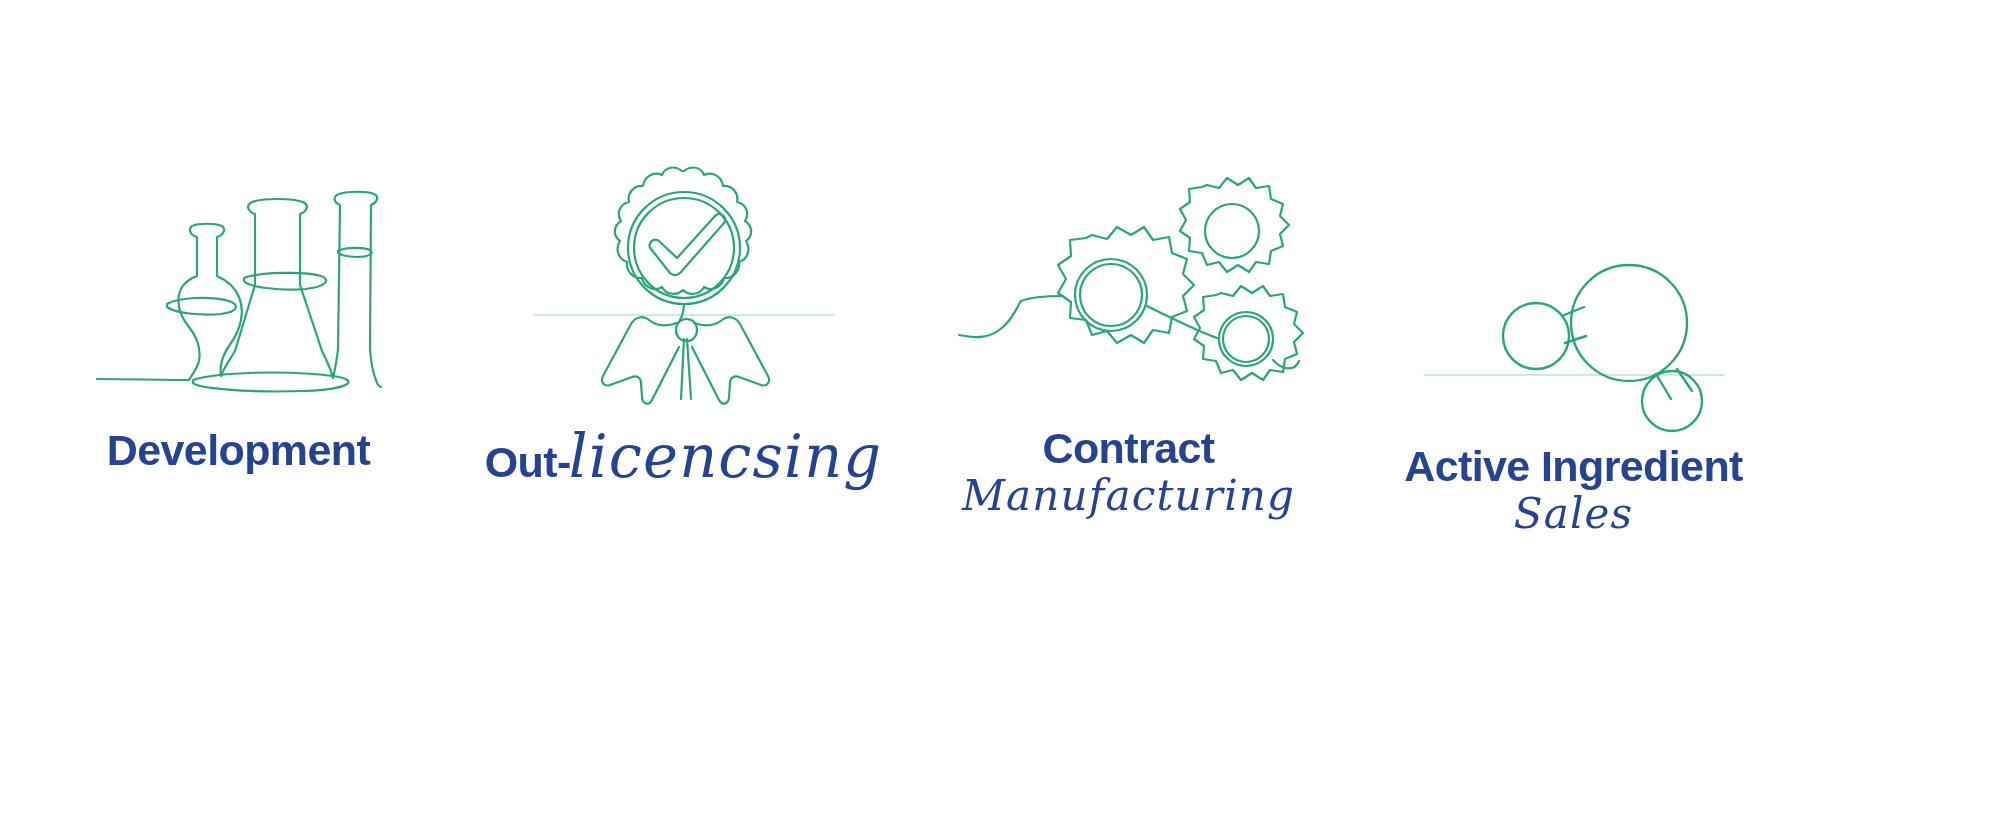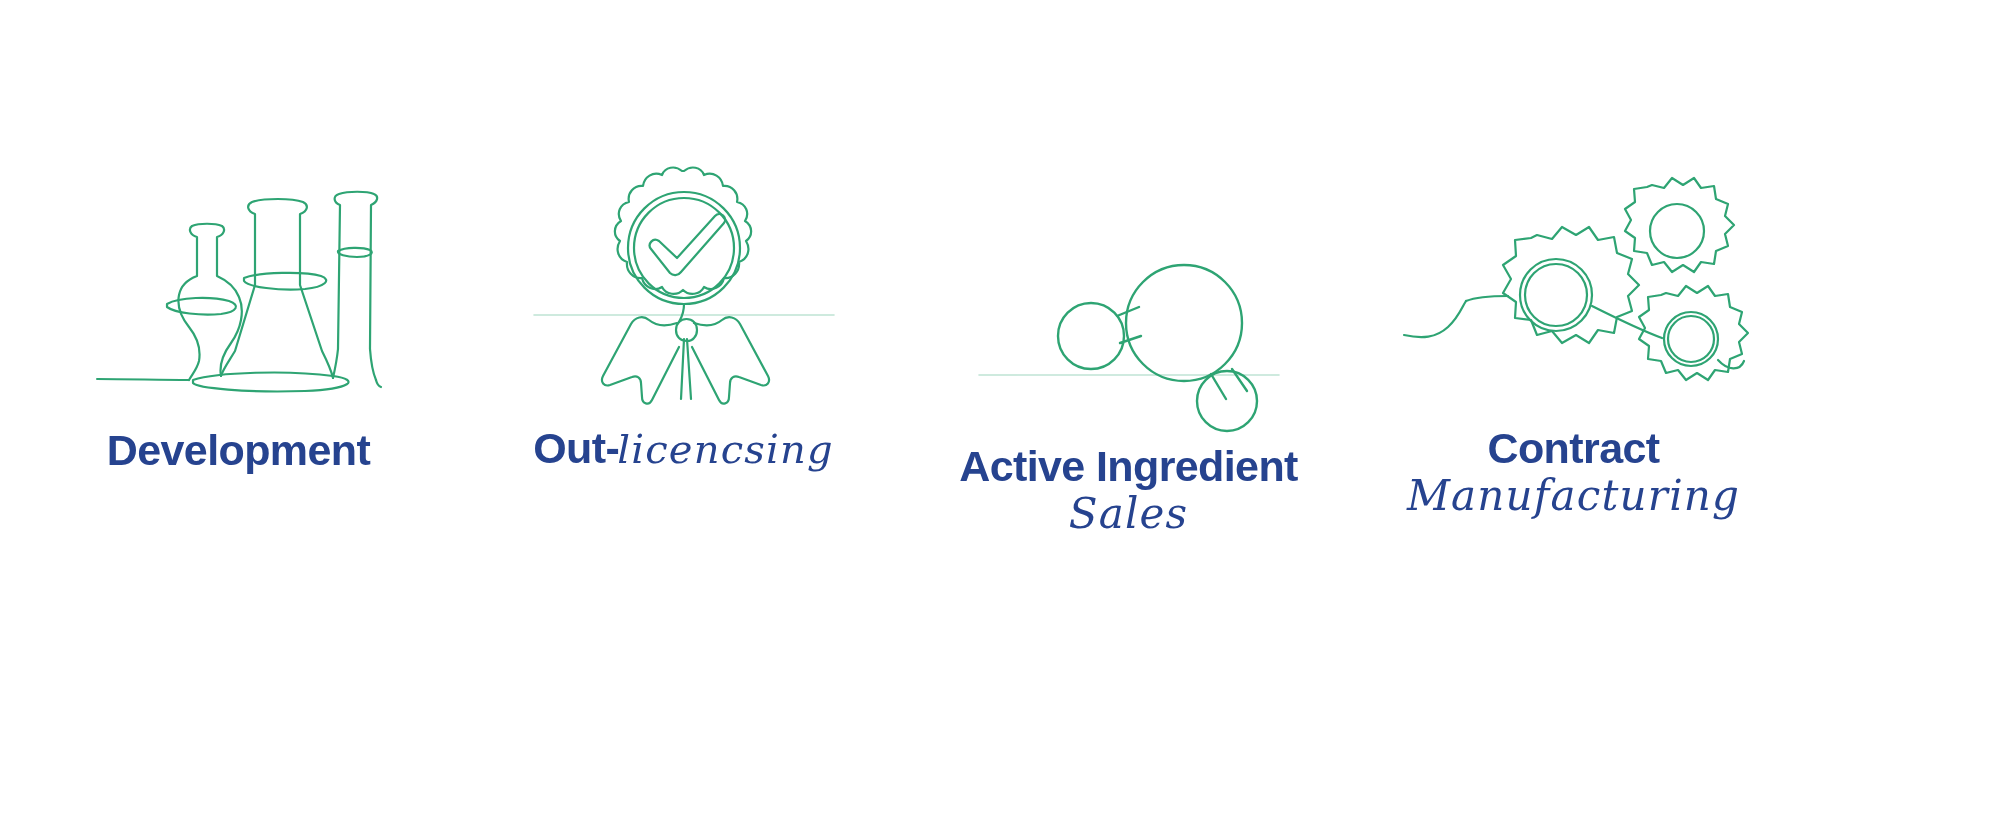--- a/index.html
+++ b/index.html
@@ -98,21 +98,21 @@
   .sub-line .t-script {
     font-size: 42px;
   }
 
   
   .title-inline .t-bold,
   .title-inline .t-script {
     vertical-align: baseline;
   }
   .title-inline .t-script {
-    font-size: 40px;
+    font-size: 59px;
     margin-left: -2px;
   }
 
   
   .card-1 .card-icon { margin-top: 168px; }
   .card-2 .card-icon { margin-top: 158px; }
   .card-3 .card-icon { margin-top: 188px; }
   .card-4 .card-icon { margin-top: 160px; }
 
   .card-1 .card-text { margin-top: 16px; }
@@ -226,49 +226,20 @@
           <path d="M150 186 l -3 60 M153 186 l 4 60"></path>
         </svg>
       </div>
       <div class="card-text">
         <span class="title-line title-inline">
           <span class="t-bold">Out-</span><span class="t-script">licencsing</span>
         </span>
       </div>
     </div>
 
-    <div class="card card-3">
-      <div class="card-icon">
-        <svg width="300" height="210" viewBox="0 0 300 210" fill="none" stroke="#2ea473" stroke-width="2.4" stroke-linecap="round" stroke-linejoin="round">
-
-          <path d="M0 152 L 300 152" stroke="#bfe3d4" stroke-width="1.6"></path>
-
-          <path d="M112 80
-                   a 33 33 0 1 0 0 66
-                   a 33 33 0 1 0 0 -66
-                   M 138 93 L 160 84
-                   M 141 120 L 162 113"></path>
-
-          <circle cx="205" cy="100" r="58"></circle>
-
-          <path d="M232 151 L 247 176 M 253 146 L 268 168"></path>
-
-          <circle cx="248" cy="178" r="30"></circle>
-        </svg>
-      </div>
-      <div class="card-text">
-        <span class="title-line">
-          <span class="t-bold">Active Ingredient</span>
-        </span>
-        <span class="sub-line">
-          <span class="t-script">Sales</span>
-        </span>
-      </div>
-    </div>
-
     <div class="card card-4">
       <div class="card-icon">
         <svg width="340" height="230" viewBox="0 0 340 230" fill="none" stroke="#2ea473" stroke-width="2.2" stroke-linecap="round" stroke-linejoin="round">
 
           <path d="M0 160 C 18 164, 32 163, 44 152 C 55 142, 58 132, 62 126"></path>
 
           <path d="M133 60
                    l 15 4 l 10 -12 l 14 8 l 13 -8 l 9 13 l 16 -3 l 3 16 l 15 6 l -4 15
                    l 11 11 l -11 11 l 4 15 l -15 6 l -3 16 l -16 -3 l -9 13 l -13 -8 l -14 8
                    l -10 -12 l -15 4 l -6 -15 l -16 -2 l 1 -16 l -13 -9 l 8 -14 l -8 -14
@@ -300,14 +271,43 @@
       <div class="card-text">
         <span class="title-line">
           <span class="t-bold">Contract</span>
         </span>
         <span class="sub-line">
           <span class="t-script">Manufacturing</span>
         </span>
       </div>
     </div>
 
+    <div class="card card-3">
+      <div class="card-icon">
+        <svg width="300" height="210" viewBox="0 0 300 210" fill="none" stroke="#2ea473" stroke-width="2.4" stroke-linecap="round" stroke-linejoin="round">
+
+          <path d="M0 152 L 300 152" stroke="#bfe3d4" stroke-width="1.6"></path>
+
+          <path d="M112 80
+                   a 33 33 0 1 0 0 66
+                   a 33 33 0 1 0 0 -66
+                   M 138 93 L 160 84
+                   M 141 120 L 162 113"></path>
+
+          <circle cx="205" cy="100" r="58"></circle>
+
+          <path d="M232 151 L 247 176 M 253 146 L 268 168"></path>
+
+          <circle cx="248" cy="178" r="30"></circle>
+        </svg>
+      </div>
+      <div class="card-text">
+        <span class="title-line">
+          <span class="t-bold">Active Ingredient</span>
+        </span>
+        <span class="sub-line">
+          <span class="t-script">Sales</span>
+        </span>
+      </div>
+    </div>
+
   </div>
 </div>
 
 </body></html>

